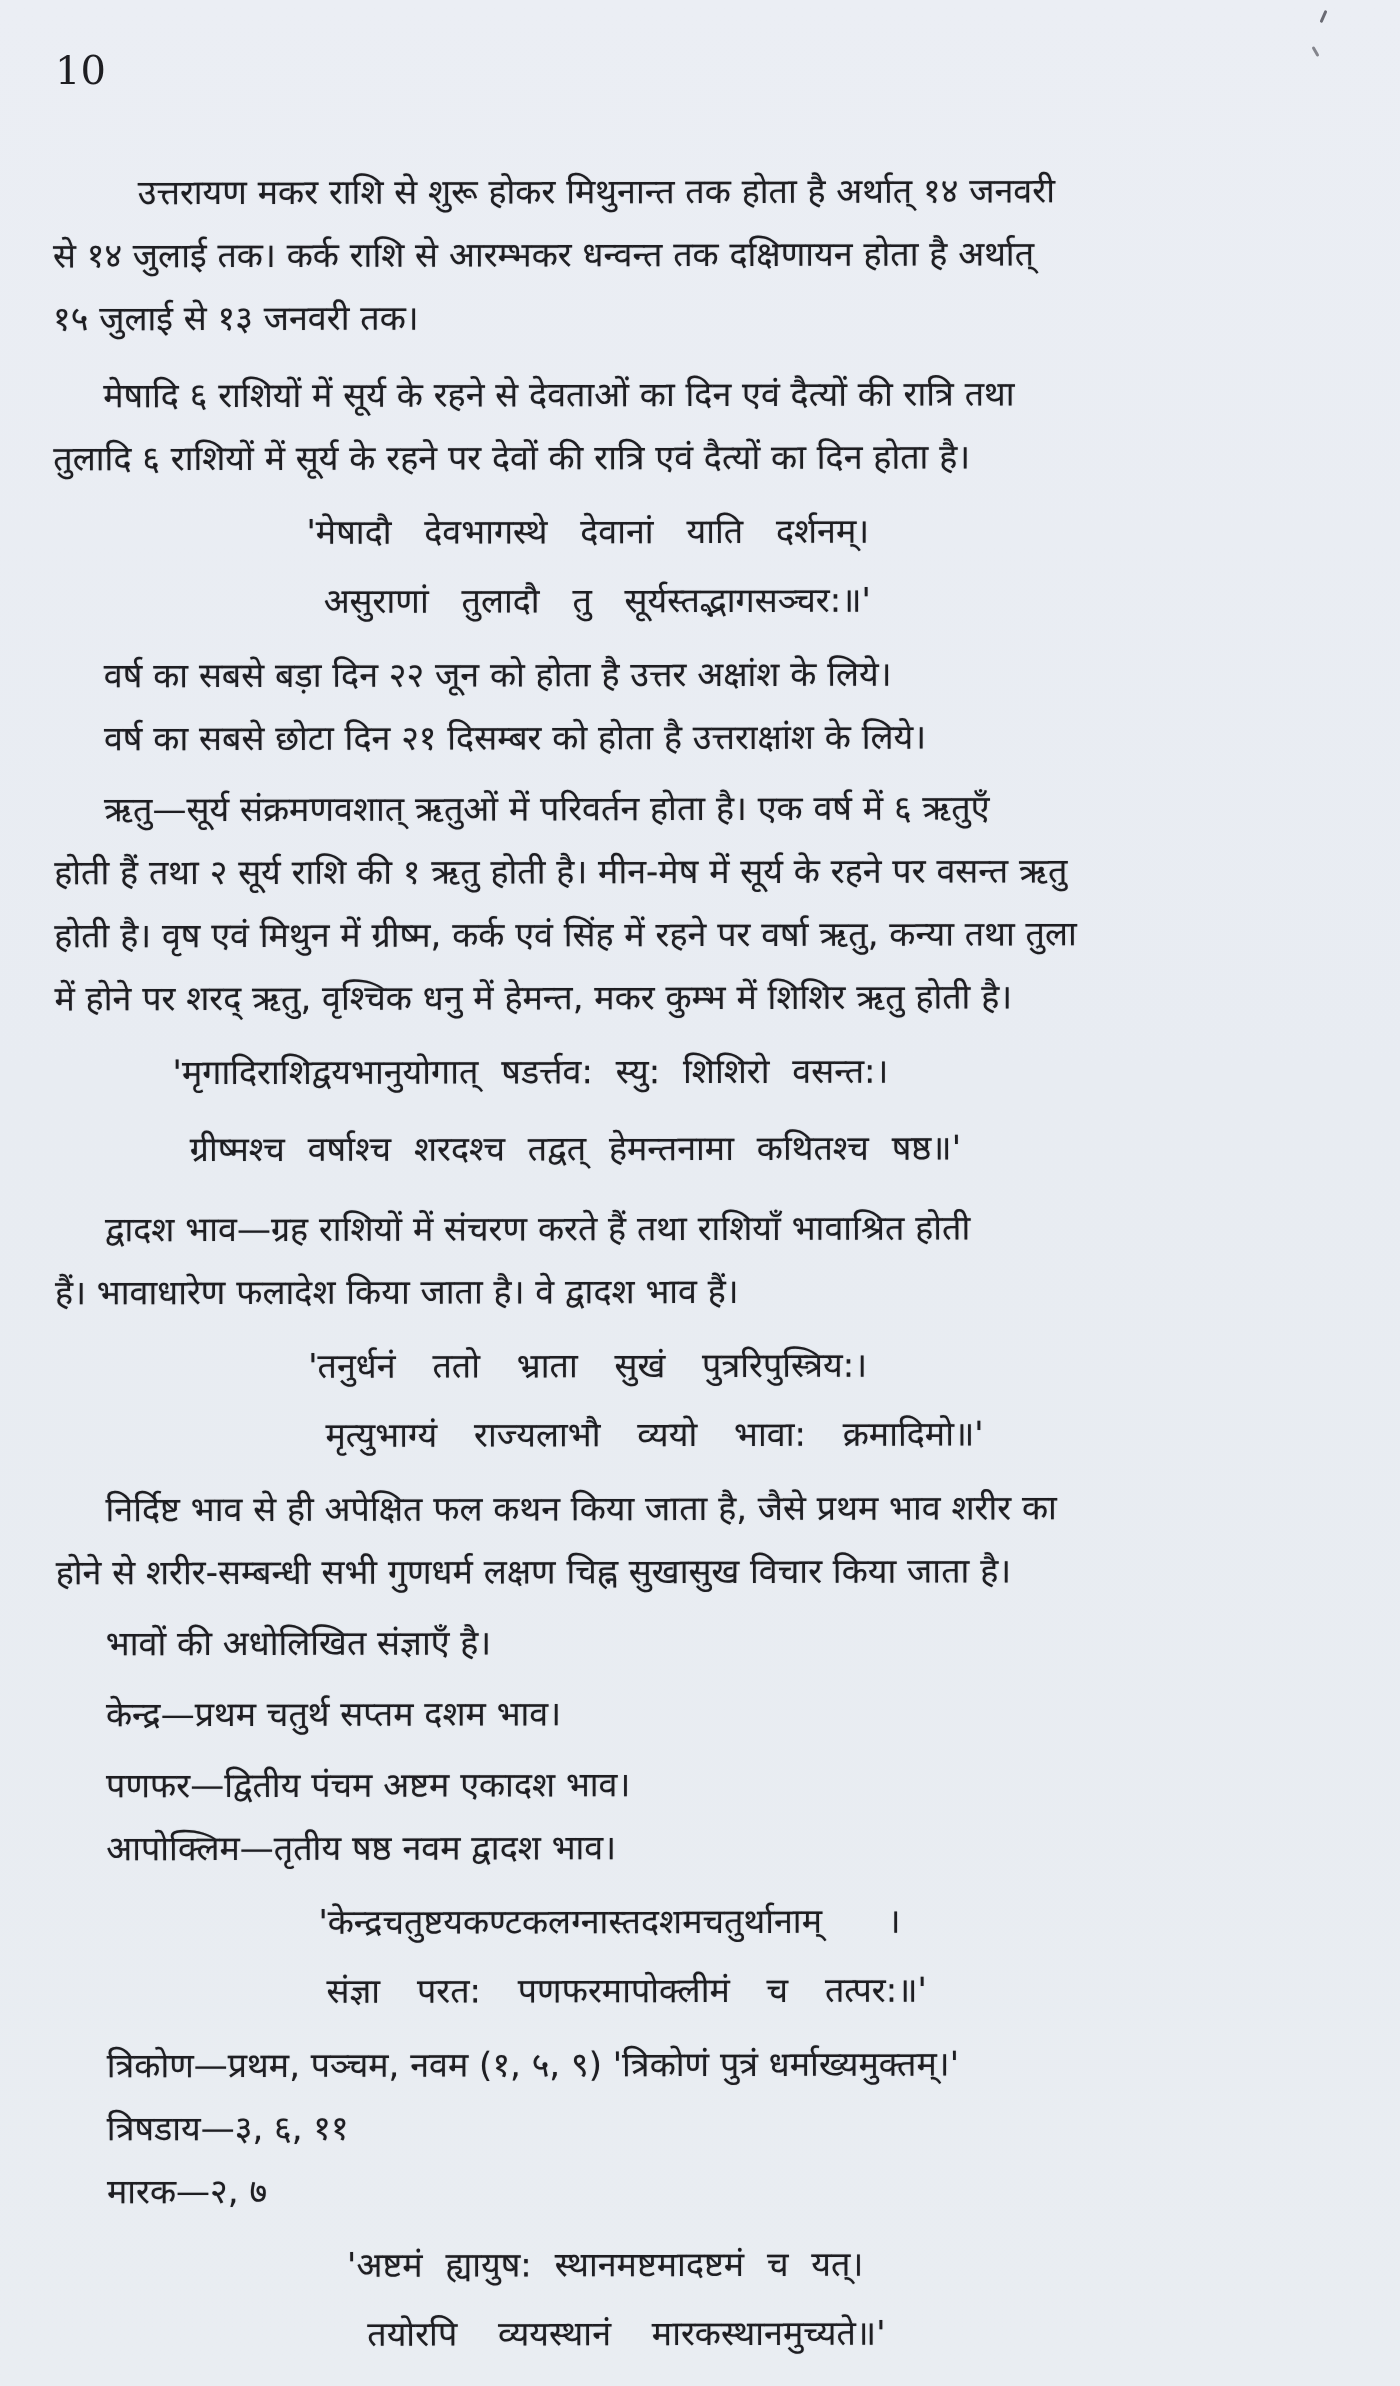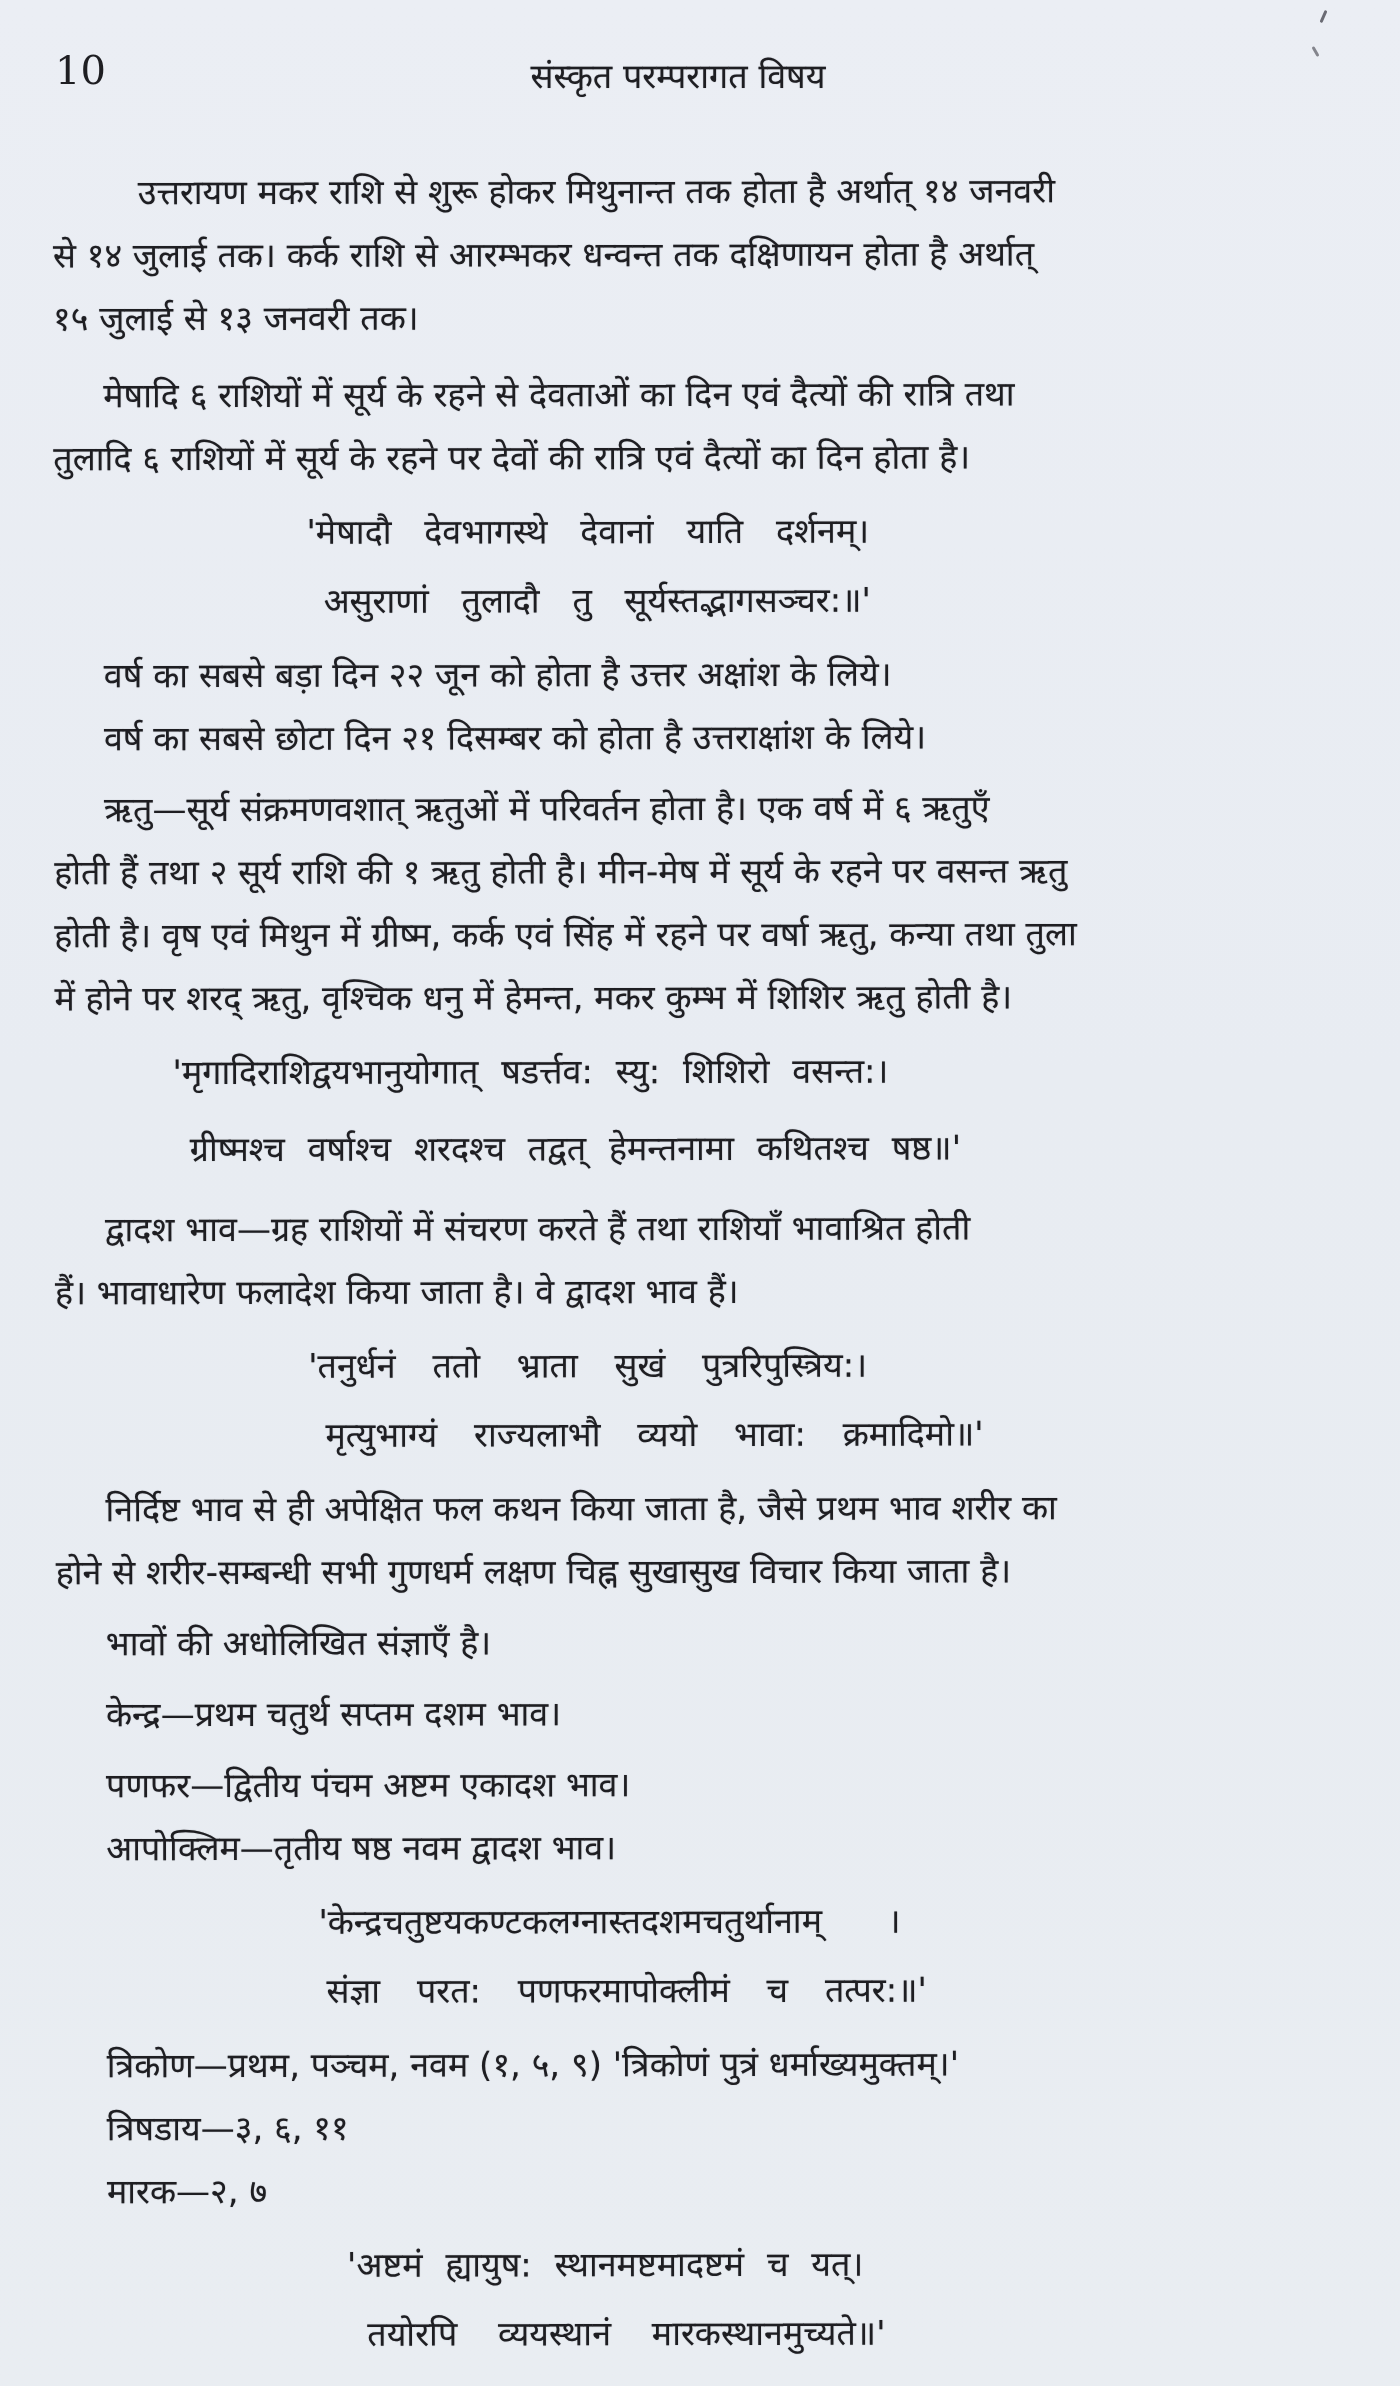--- a/index.html
+++ b/index.html
@@ -54,21 +54,20 @@
   }
   .tick.t1{left:1322px;top:10px;transform:rotate(24deg);}
   .tick.t2{left:1314px;top:46px;transform:rotate(-30deg);height:11px;opacity:.6;}
 </style>
 </head>
 <body>
 
 <div class="page">
 
   <div class="pagenum">10</div>
-  <div class="header-title">संस्कृत परम्परागत विषय</div>
 
   <span class="tick t1"></span>
   <span class="tick t2"></span>
 
   <div class="content">
 
     <div class="ln i85">उत्तरायण मकर राशि से शुरू होकर मिथुनान्त तक होता है अर्थात् १४ जनवरी</div>
     <div class="ln">से १४ जुलाई तक। कर्क राशि से आरम्भकर धन्वन्त तक दक्षिणायन होता है अर्थात्</div>
     <div class="ln">१५ जुलाई से १३ जनवरी तक।</div>
 

